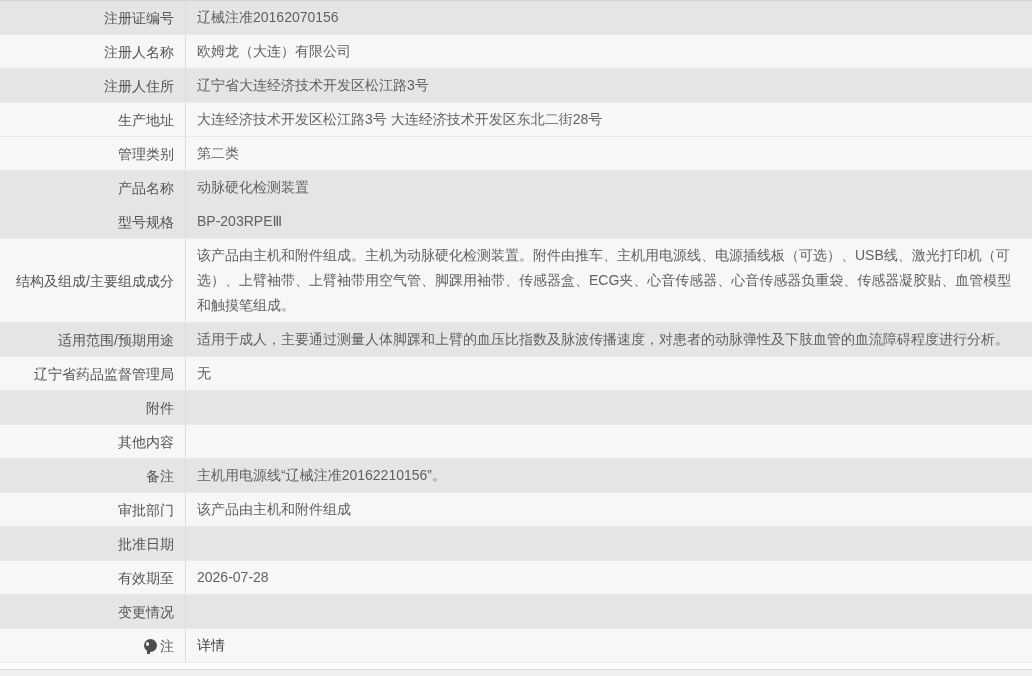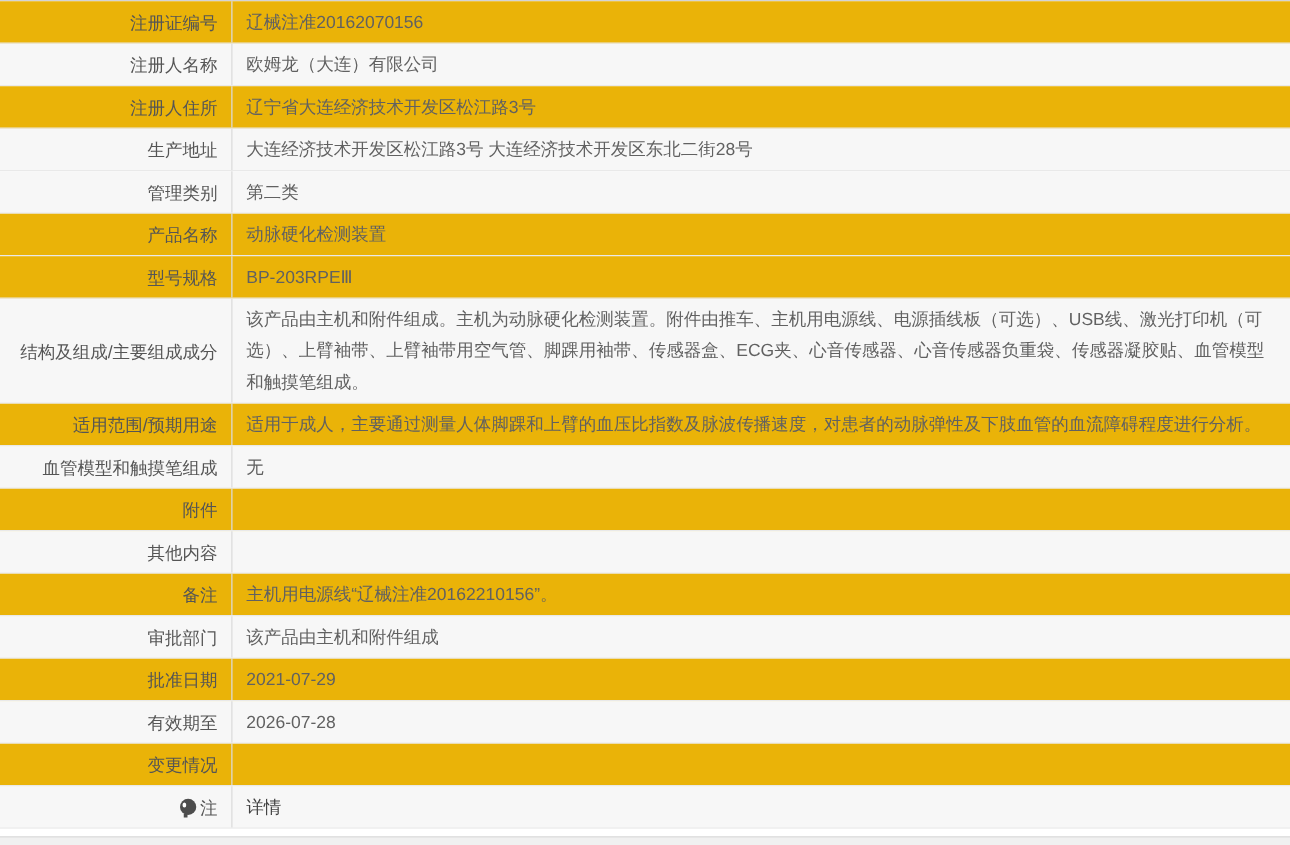--- a/index.html
+++ b/index.html
@@ -15,21 +15,21 @@
 
   .reg-table {
     border-top: 1px solid #d4d4d4;
     width: 1032px;
   }
   .row {
     display: flex;
     align-items: stretch;
     min-height: 33px;
     border-bottom: 1px solid #e9e9e9;
-    background: #eab308;
+    background: #e5e5e5;
   }
   .row.alt { background: #f7f7f7; }
 
   .cell-label {
     box-sizing: border-box;
     flex: 0 0 186px;
     max-width: 186px;
     padding: 0 11px 0 8px;
     border-right: 1px solid #dcdcdc;
     display: flex;
@@ -138,21 +138,21 @@
     <div class="cell-label">结构及组成/主要组成成分</div>
     <div class="cell-value">该产品由主机和附件组成。主机为动脉硬化检测装置。附件由推车、主机用电源线、电源插线板（可选）、USB线、激光打印机（可选）、上臂袖带、上臂袖带用空气管、脚踝用袖带、传感器盒、ECG夹、心音传感器、心音传感器负重袋、传感器凝胶贴、血管模型和触摸笔组成。</div>
   </div>
 
   <div class="row">
     <div class="cell-label">适用范围/预期用途</div>
     <div class="cell-value">适用于成人，主要通过测量人体脚踝和上臂的血压比指数及脉波传播速度，对患者的动脉弹性及下肢血管的血流障碍程度进行分析。</div>
   </div>
 
   <div class="row alt">
-    <div class="cell-label">血管模型和触摸笔组成</div>
+    <div class="cell-label">辽宁省药品监督管理局</div>
     <div class="cell-value">无</div>
   </div>
 
   <div class="row">
     <div class="cell-label">附件</div>
     <div class="cell-value"></div>
   </div>
 
   <div class="row alt">
     <div class="cell-label">其他内容</div>
@@ -164,21 +164,20 @@
     <div class="cell-value">主机用电源线“辽械注准20162210156”。</div>
   </div>
 
   <div class="row alt">
     <div class="cell-label">审批部门</div>
     <div class="cell-value">该产品由主机和附件组成</div>
   </div>
 
   <div class="row">
     <div class="cell-label">批准日期</div>
-    <div class="cell-value">2021-07-29</div>
   </div>
 
   <div class="row alt">
     <div class="cell-label">有效期至</div>
     <div class="cell-value">2026-07-28</div>
   </div>
 
   <div class="row">
     <div class="cell-label">变更情况</div>
     <div class="cell-value"></div>

